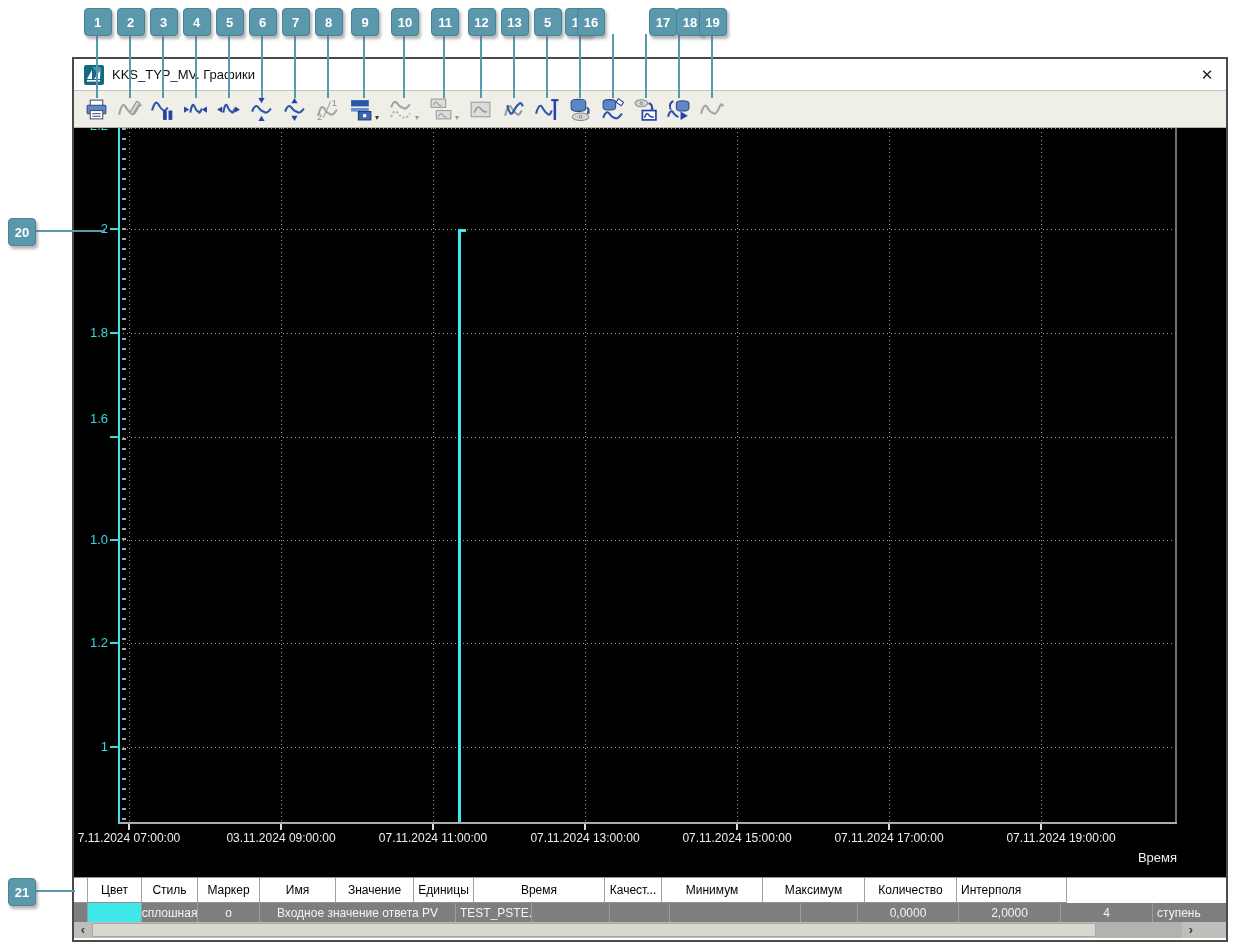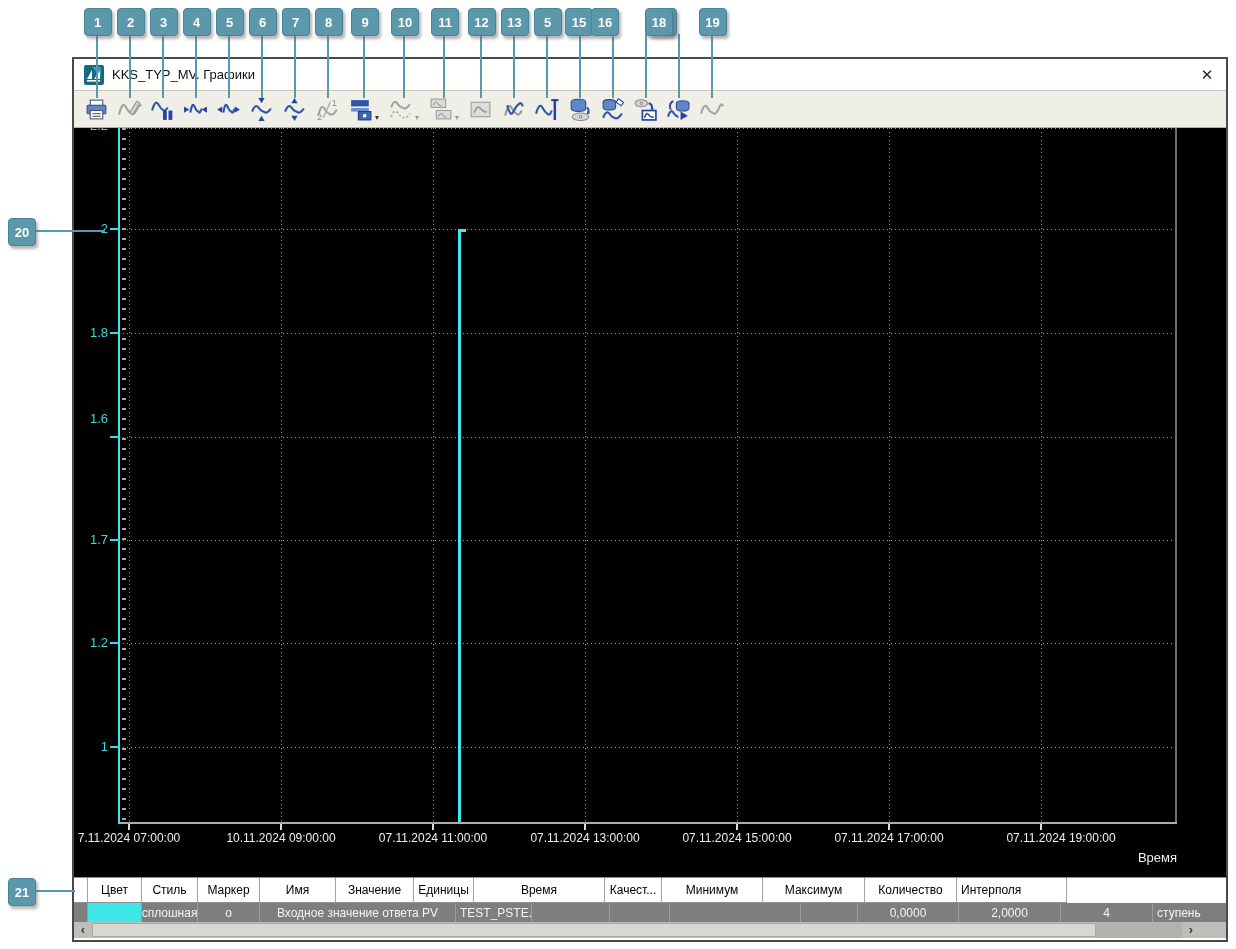--- a/index.html
+++ b/index.html
@@ -122,27 +122,27 @@
     </div>
   <div class="badge top" style="left: 500.5px;">
       <span>13</span>
     </div>
   <div class="badge top" style="left: 533.5px;">
       <span>5</span>
     </div>
   <div class="badge top" style="left: 565px;">
       <span>15</span>
     </div>
-  <div class="badge top" style="left: 591px;">
+  <div class="badge top" style="left: 577px;">
       <span>16</span>
     </div>
   <div class="badge top" style="left: 649px;">
       <span>17</span>
     </div>
-  <div class="badge top" style="left: 645px;">
+  <div class="badge top" style="left: 676px;">
       <span>18</span>
     </div>
   <div class="badge top" style="left: 698.5px;">
       <span>19</span>
     </div>
   <div class="badge-line v" id="bl1" style="left: 95.5px;"></div>
   <div class="badge-line v" id="bl2" style="left: 128.5px;"></div>
   <div class="badge-line v" id="bl3" style="left: 161.5px;"></div>
   <div class="badge-line v" id="bl4" style="left: 194.5px;"></div>
   <div class="badge-line v" id="bl5" style="left: 227.5px;"></div>
@@ -360,34 +360,34 @@
     <div class="ytick" style="top:204px;"></div>
     <div class="ytick" style="top:308px;"></div>
     <div class="ytick" style="top:411px;"></div>
     <div class="ytick" style="top:514px;"></div>
     <div class="ytick" style="top:618px;"></div>
 
     <div class="ylabel" style="top:-10px;">2.2</div>
     <div class="ylabel" style="top:93px;">2</div>
     <div class="ylabel" style="top:197px;">1.8</div>
     <div class="ylabel" style="top:283px;">1.6</div>
-    <div class="ylabel" style="top:404px;">1.7</div>
+    <div class="ylabel" style="top:404px;">1.0</div>
     <div class="ylabel" style="top:507px;">1.2</div>
     <div class="ylabel" style="top:611px;">1</div>
 
     <div class="xtick" style="left:54px;"></div>
     <div class="xtick" style="left:206px;"></div>
     <div class="xtick" style="left:358px;"></div>
     <div class="xtick" style="left:510px;"></div>
     <div class="xtick" style="left:662px;"></div>
     <div class="xtick" style="left:814px;"></div>
     <div class="xtick" style="left:966px;"></div>
 
     <div class="xlabel" style="left:-20px;">7.11.2024 07:00:00</div>
-    <div class="xlabel" style="left:132px;">10.11.2024 09:00:00</div>
+    <div class="xlabel" style="left:132px;">03.11.2024 09:00:00</div>
     <div class="xlabel" style="left:284px;">07.11.2024 11:00:00</div>
     <div class="xlabel" style="left:436px;">07.11.2024 13:00:00</div>
     <div class="xlabel" style="left:588px;">07.11.2024 15:00:00</div>
     <div class="xlabel" style="left:740px;">07.11.2024 17:00:00</div>
     <div class="xlabel" style="left:912px;">07.11.2024 19:00:00</div>
 
     <div class="xaxis-title">Время</div>
 
     <div class="pulse-v"></div>
     <div class="pulse-cap"></div>

